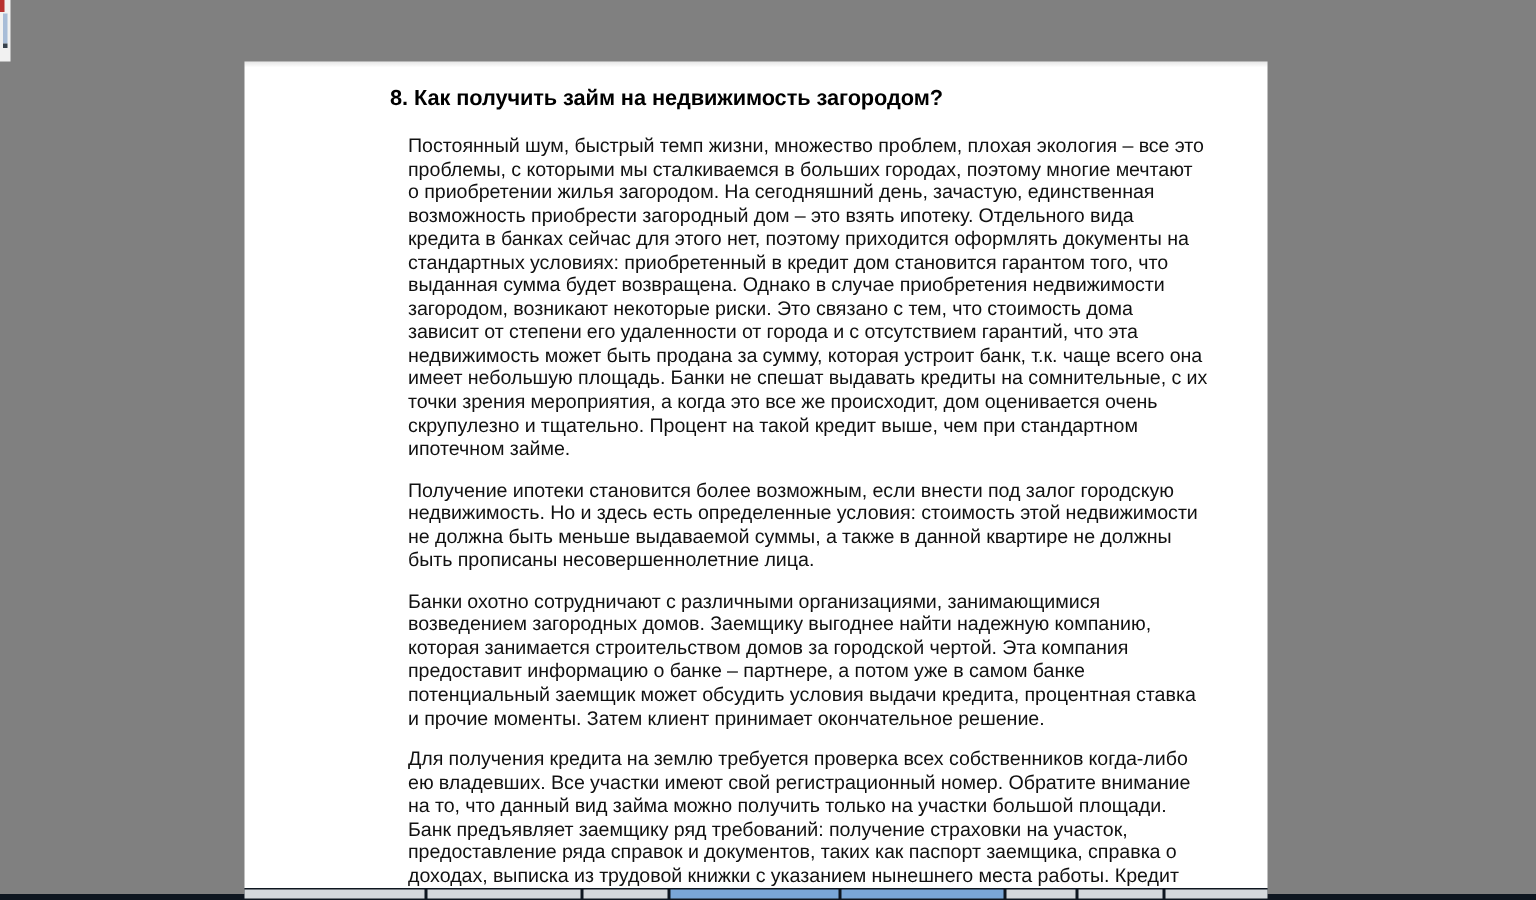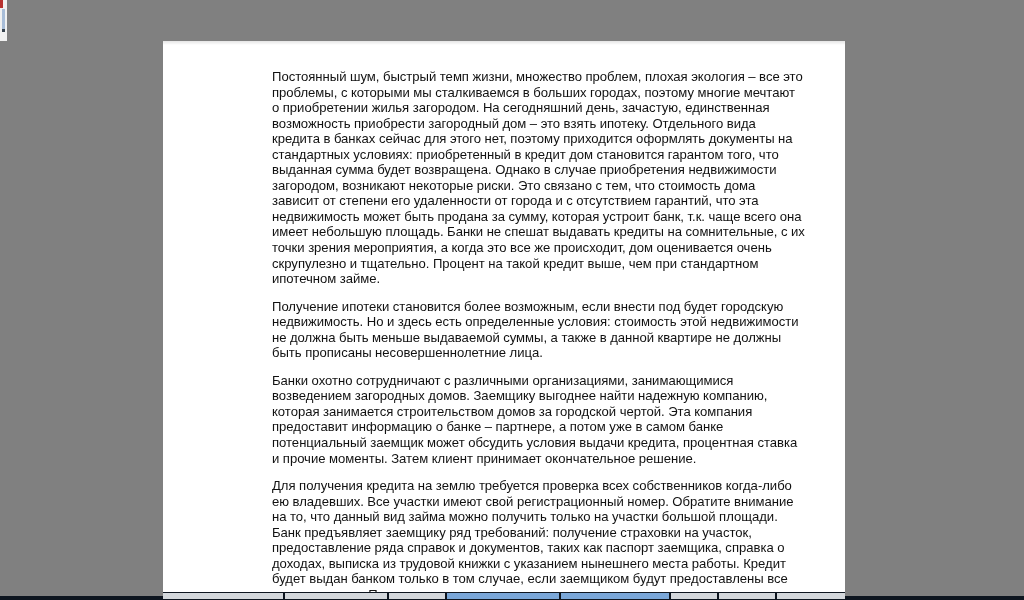--- a/index.html
+++ b/index.html
@@ -127,22 +127,23 @@
 <body>
 
 <div id="left-chrome">
   <span class="accent-red"></span>
   <span class="accent-blue"></span>
   <span class="accent-dark"></span>
 </div>
 
 <div id="page-surface">
   <div id="doc-content">
+    <h1 id="doc-heading">8. Как получить займ на недвижимость загородом?</h1>
     <p class="doc-para">Постоянный шум, быстрый темп жизни, множество проблем, плохая экология – все это проблемы, с которыми мы сталкиваемся в больших городах, поэтому многие мечтают о приобретении жилья загородом. На сегодняшний день, зачастую, единственная возможность приобрести загородный дом – это взять ипотеку. Отдельного вида кредита в банках сейчас для этого нет, поэтому приходится оформлять документы на стандартных условиях: приобретенный в кредит дом становится гарантом того, что выданная сумма будет возвращена. Однако в случае приобретения недвижимости загородом, возникают некоторые риски. Это связано с тем, что стоимость дома зависит от степени его удаленности от города и с отсутствием гарантий, что эта недвижимость может быть продана за сумму, которая устроит банк, т.к. чаще всего она имеет небольшую площадь. Банки не спешат выдавать кредиты на сомнительные, с их точки зрения мероприятия, а когда это все же происходит, дом оценивается очень скрупулезно и тщательно. Процент на такой кредит выше, чем при стандартном ипотечном займе.</p>
-    <p class="doc-para">Получение ипотеки становится более возможным, если внести под будет городскую недвижимость. Но и здесь есть определенные условия: стоимость этой недвижимости не должна быть меньше выдаваемой суммы, а также в данной квартире не должны быть прописаны несовершеннолетние лица.</p>
+    <p class="doc-para">Получение ипотеки становится более возможным, если внести под залог городскую недвижимость. Но и здесь есть определенные условия: стоимость этой недвижимости не должна быть меньше выдаваемой суммы, а также в данной квартире не должны быть прописаны несовершеннолетние лица.</p>
     <p class="doc-para">Банки охотно сотрудничают с различными организациями, занимающимися возведением загородных домов. Заемщику выгоднее найти надежную компанию, которая занимается строительством домов за городской чертой. Эта компания предоставит информацию о банке – партнере, а потом уже в самом банке потенциальный заемщик может обсудить условия выдачи кредита, процентная ставка и прочие моменты. Затем клиент принимает окончательное решение.</p>
     <p class="doc-para">Для получения кредита на землю требуется проверка всех собственников когда-либо ею владевших. Все участки имеют свой регистрационный номер. Обратите внимание на то, что данный вид займа можно получить только на участки большой площади. Банк предъявляет заемщику ряд требований: получение страховки на участок, предоставление ряда справок и документов, таких как паспорт заемщика, справка о доходах, выписка из трудовой книжки с указанием нынешнего места работы. Кредит будет выдан банком только в том случае, если заемщиком будут предоставлены все эти документы. После чего, заемщик получает запрашиваемую сумму по  кредиту.</p>
   </div>
 </div>
 <div id="page-shadow-top"></div>
 
 <div id="taskbar">
   <div class="tb-left-block"></div>
   <div class="tb-right-block"></div>
 <div class="tb-seg" style="left: 163px; width: 120px;"></div>

